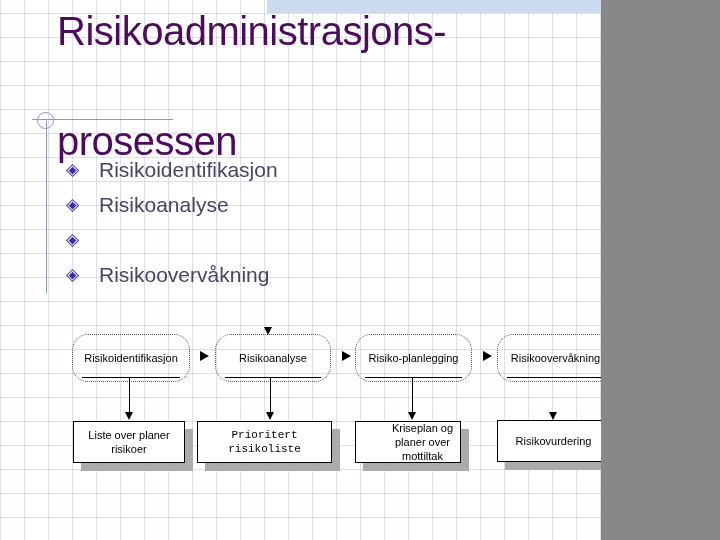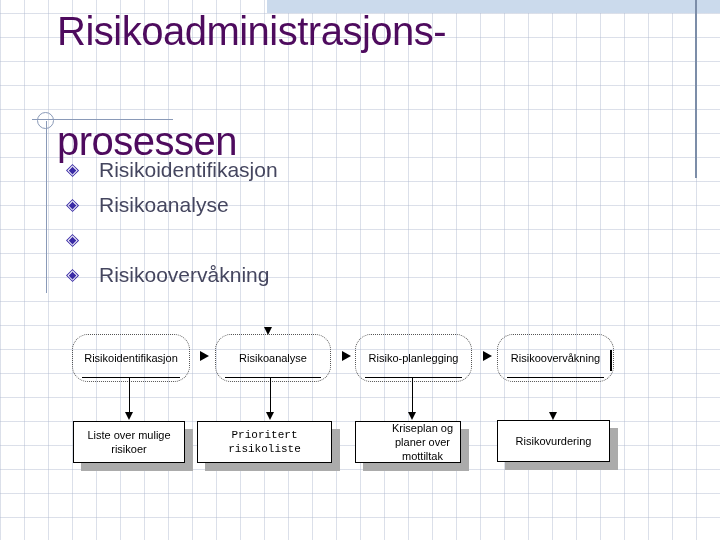--- a/index.html
+++ b/index.html
@@ -1,17 +1,17 @@
 <!DOCTYPE html>
 <html><head>
 <meta charset="utf-8">
 <style>
   html,body{margin:0;padding:0;background:#888;}
   .slide{
-    position:relative;width:720px;height:540px;overflow:hidden;
+    position:relative;width:601px;height:540px;overflow:hidden;
     background-color:#ffffff;
     background-image:
       linear-gradient(to right, rgba(176,186,208,0.45) 1px, transparent 1px),
       linear-gradient(to bottom, rgba(176,186,208,0.45) 1px, transparent 1px);
     background-size:24px 24px,24px 24px;
     background-position:0 0,0 13px;
     font-family:"Liberation Sans", sans-serif;
   }
   .band{position:absolute;left:267px;top:0;right:0;height:13px;background:#cbdaec;}
   .rightline{position:absolute;left:695px;top:0;width:2px;height:178px;background:#7c8da8;}
@@ -103,21 +103,21 @@
 
   <div class="vline" style="left:129px;top:377px;height:36px;"></div>
   <div class="arrow-down" style="left:125px;top:412px;"></div>
   <div class="vline" style="left:270px;top:377px;height:36px;"></div>
   <div class="arrow-down" style="left:266px;top:412px;"></div>
   <div class="vline" style="left:412px;top:377px;height:36px;"></div>
   <div class="arrow-down" style="left:408px;top:412px;"></div>
   <div class="arrow-down" style="left:549px;top:412px;"></div>
 
   <div class="outbox" style="left:73px;top:421px;width:112px;">
-    <span>Liste over mulige risikoer</span>
+    <span>Liste over planer risikoer</span>
   </div>
   <div class="outbox" style="left:197px;top:421px;width:135px;font-family:Liberation Mono, monospace;">
     <span>Prioritert risikoliste</span>
   </div>
   <div class="outbox" style="left:355px;top:421px;width:106px;padding-left:33px;">
     <span>Kriseplan og planer over mottiltak</span>
   </div>
   <div class="outbox" style="left:497px;top:420px;width:113px;">
     <span>Risikovurdering</span>
   </div>

